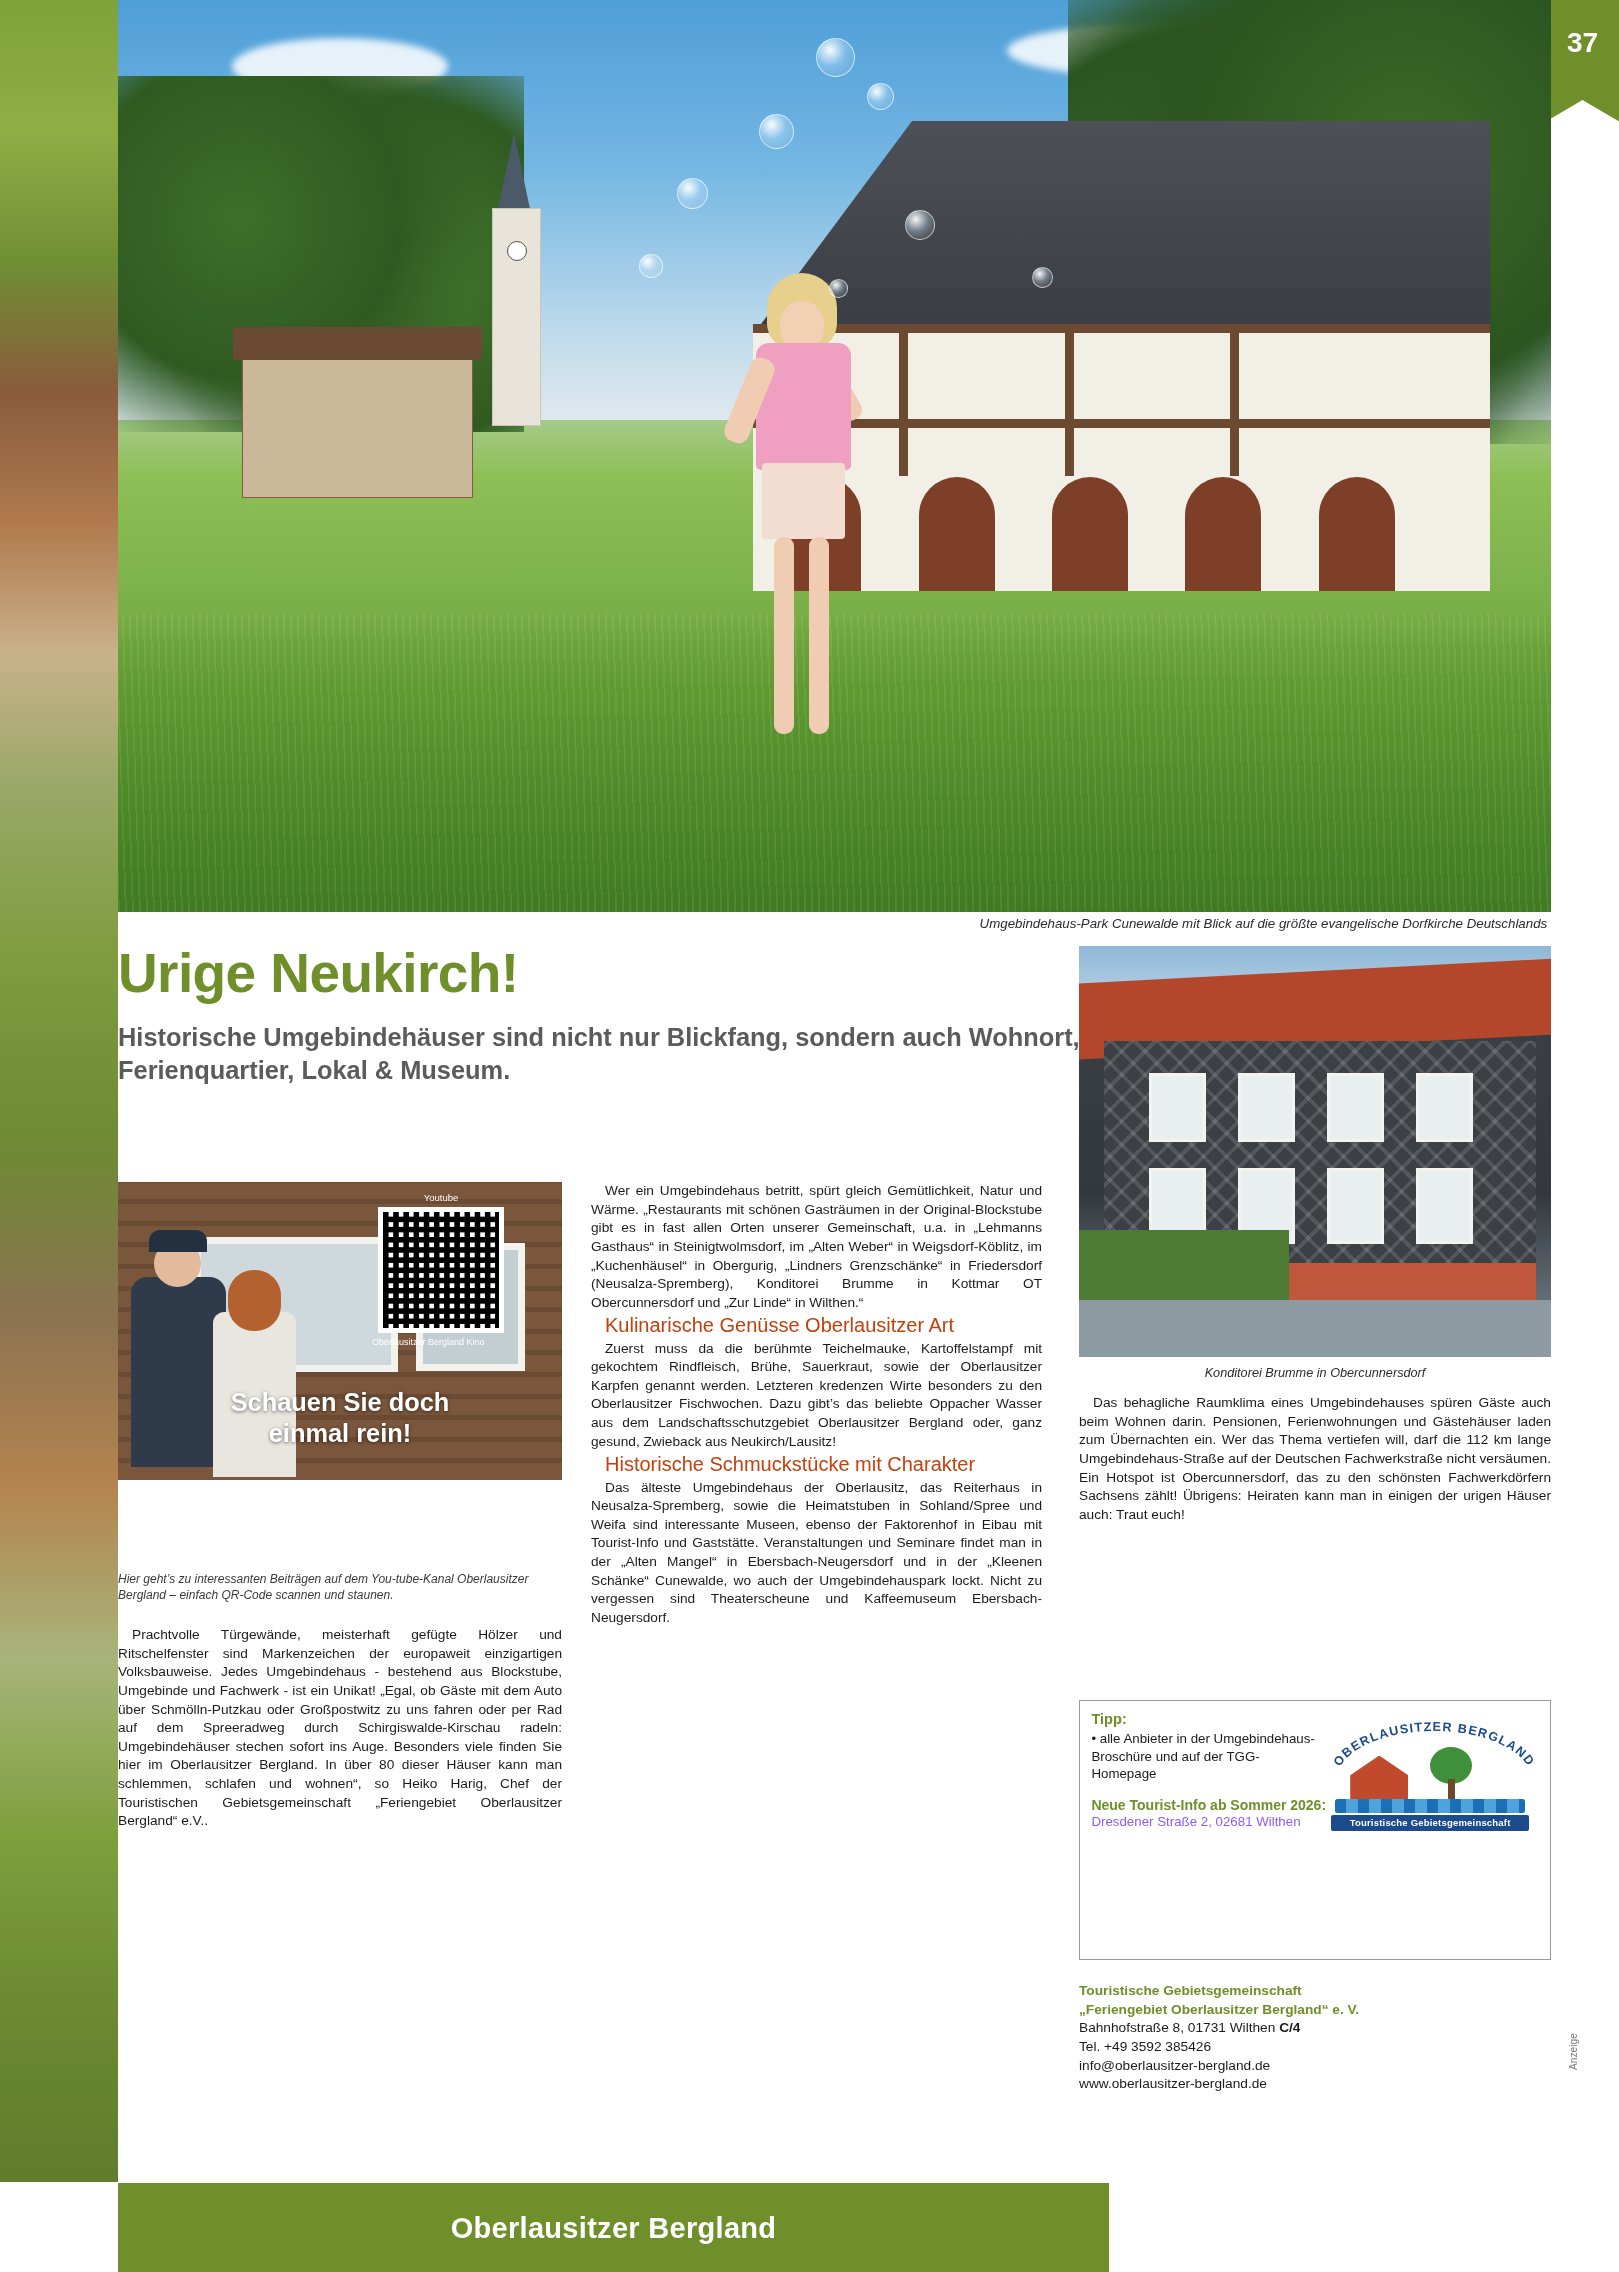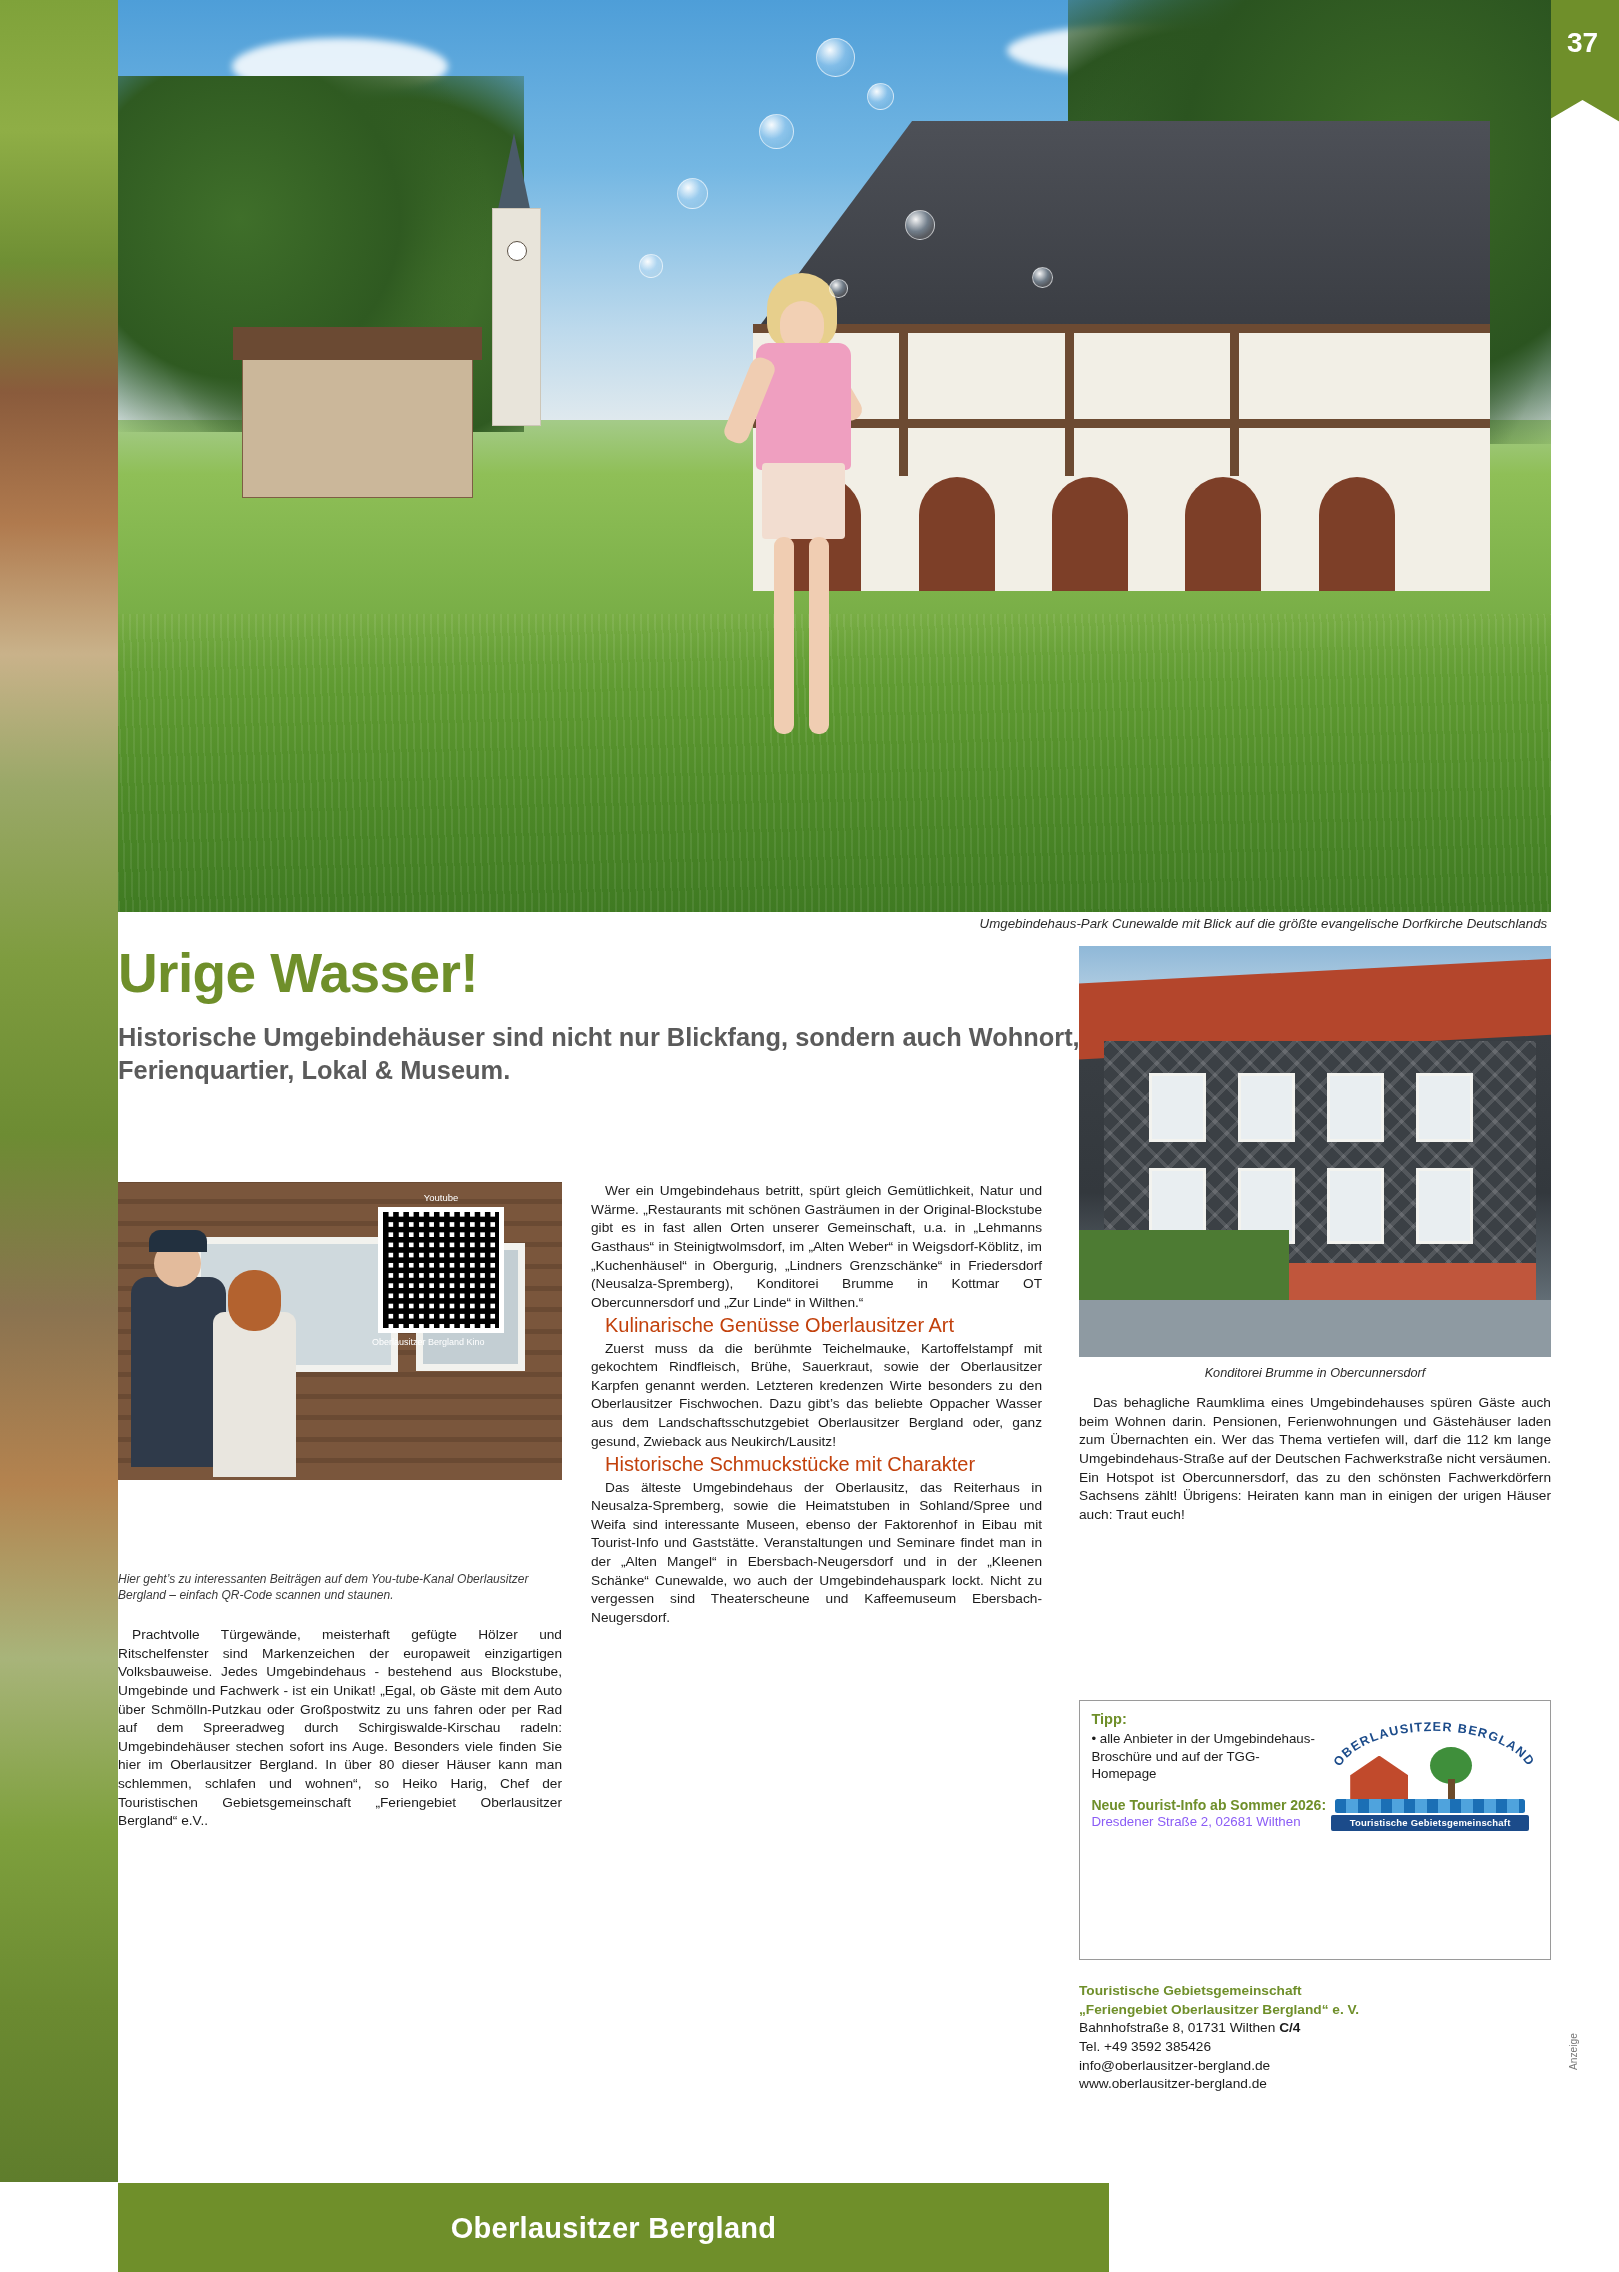--- a/index.html
+++ b/index.html
@@ -252,40 +252,44 @@
   <div class="bubble" style="left:641px;top:114px;width:33px;height:33px;"></div>
   <div class="bubble" style="left:559px;top:178px;width:29px;height:29px;"></div>
   <div class="bubble" style="left:521px;top:254px;width:21.6px;height:21.6px;"></div>
   <div class="bubble" style="left:787px;top:210px;width:28px;height:28px;"></div>
   <div class="bubble" style="left:914px;top:267px;width:19px;height:19px;"></div>
   <div class="bubble" style="left:711px;top:279px;width:16.5px;height:16.5px;"></div>
 </div>
 
 <div class="hero-caption">Umgebindehaus-Park Cunewalde mit Blick auf die größte evangelische Dorfkirche Deutschlands</div>
 
-<div class="headline">Urige Wasser!</div>
+<div class="headline">Urige Neukirch!</div>
 <div class="subhead">Historische Umgebindehäuser sind nicht nur Blickfang, sondern auch Wohnort, Ferienquartier, Lokal &amp; Museum.</div>
 
 <div class="yt-photo">
   <div class="wall"></div>
   <div class="window"></div>
   <div class="window2"></div>
   <div class="man">
     <div class="head"></div>
     <div class="cap"></div>
   </div>
   <div class="girl2">
     <div class="head"></div>
   </div>
   <div class="yt-lbl">Youtube</div>
   <div class="qr">
       <div class="code"></div>
     </div>
   <div class="yt-sub">Oberlausitzer Bergland
 Kino</div>
+  <div class="cta">
+    <div>Schauen Sie doch</div>
+    <div>einmal rein!</div>
+  </div>
 </div>
 <div class="yt-caption">Hier geht’s zu interessanten Beiträgen auf dem You-tube-Kanal Oberlausitzer Bergland – einfach QR-Code scannen und staunen.</div>
 
 <div class="kond-photo">
   <div class="roof"></div>
   <div class="facade"></div>
   <div class="win" style="left:70px;top:127px;width:51px;height:63px;"></div>
   <div class="win" style="left:159px;top:127px;width:51px;height:63px;"></div>
   <div class="win" style="left:248px;top:127px;width:51px;height:63px;"></div>
   <div class="win" style="left:337px;top:127px;width:51px;height:63px;"></div>

